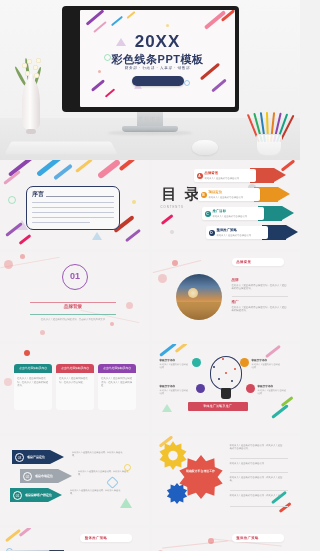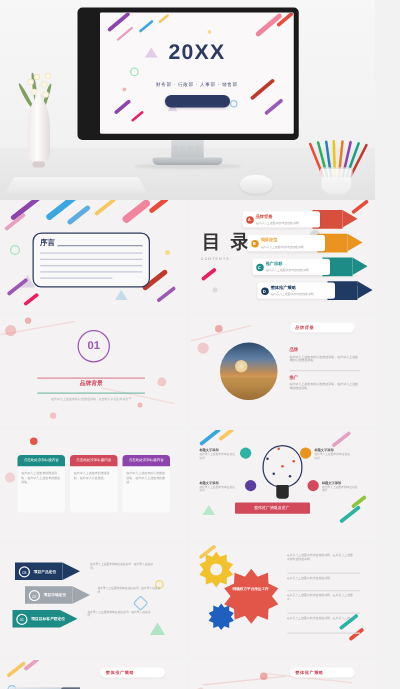--- a/index.html
+++ b/index.html
@@ -147,20 +147,21 @@
         <div class="st" style="left:10px;top:74px;width:16px;height:3px;background:#8e44ad;transform:rotate(-40deg);"></div>
         <div class="st" style="left:24px;top:82px;width:12px;height:2px;background:#e91e63;transform:rotate(-40deg);"></div>
         <div class="cf tri" style="left:36px;top:28px;border-left:5px solid transparent;border-right:5px solid transparent;border-bottom:8px solid rgba(155,89,182,.28);"></div>
         <div class="cf tri" style="left:54px;top:72px;border-left:4px solid transparent;border-right:4px solid transparent;border-bottom:7px solid rgba(155,89,182,.22);"></div>
         <div class="cf ring" style="left:24px;top:44px;width:7px;height:7px;border:1px solid rgba(46,204,113,.45);"></div>
         <div class="cf ring" style="left:104px;top:70px;width:6px;height:6px;border:1px solid rgba(52,152,219,.45);"></div>
         <div class="cf dot" style="left:86px;top:14px;width:3px;height:3px;background:rgba(241,196,15,.5);"></div>
         <div class="cf dot" style="left:18px;top:60px;width:3px;height:3px;background:rgba(231,76,60,.4);"></div>
 
         <div class="ts-title">20XX</div>
+        <div class="ts-sub">彩色线条PPT模板</div>
         <div class="ts-dept">财务部 · 行政部 · 人事部 · 销售部</div>
         <div class="ts-btn"></div>
       </div>
     </div>
   </div>
   <div class="mon-neck"></div>
   <div class="mon-base"></div>
   <div class="mon-shadow"></div>
   <div class="watermark">觅知图库</div>
 

